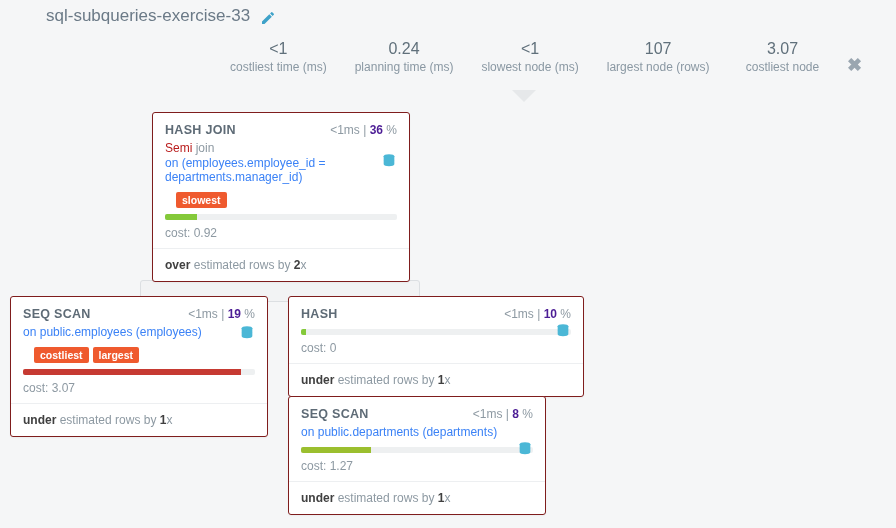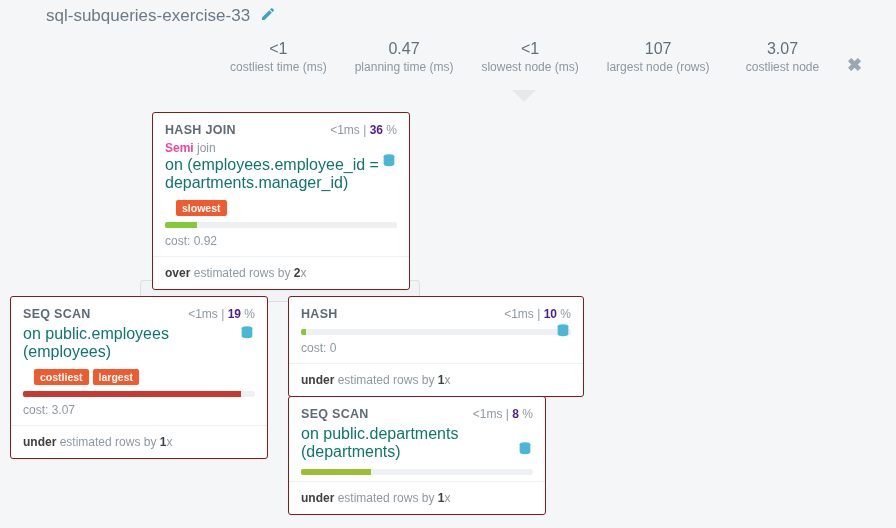--- a/index.html
+++ b/index.html
@@ -11,21 +11,21 @@
     overflow: hidden;
     position: relative;
     color: #555;
     font-size: 13px;
   }
   .title-row {
     position: absolute;
     left: 46px;
     top: 6px;
     display: flex;
-    align-items: flex-start;
+    align-items: flex-end;
     gap: 10px;
   }
   .title-text {
     color: #6b7a87;
     font-size: 17px;
   }
   .edit-icon svg { display: block; }
 
   .stats-bar {
     position: absolute;
@@ -88,22 +88,22 @@
     color: #5e6b76;
     letter-spacing: .3px;
     font-size: 12.5px;
   }
   .node-meta {
     color: #8d99a2;
     font-size: 12px;
   }
   .node-meta b { color: #4c1d95; font-weight: 700; text-align: center; }
   .semi { color: #8d99a2; margin-bottom: 1px; }
-  .semi b { color: #ec4899; font-weight: 700; }
-  .on-clause { color: #0f766e; font-size: 16px; }
+  .semi b { color: #b91c1c; font-weight: 400; }
+  .on-clause { color: #3b82f6; font-size: 12px; }
   .db-icon {
     position: absolute;
     right: 12px;
     top: 40px;
     color: #4bb7d6;
   }
   .db-icon.small { top: 28px; }
   .tags { margin: 8px 0 6px; display: flex; gap: 4px; padding-left: 11px; }
   .tag {
     background: #ef5a2e;
@@ -161,21 +161,21 @@
       </svg>
   </span>
 </div>
 
 <div class="stats-bar">
   <div class="stat">
     <div class="stat-val">&lt;1</div>
     <div class="stat-lbl">costliest time (ms)</div>
   </div>
   <div class="stat">
-    <div class="stat-val">0.47</div>
+    <div class="stat-val">0.24</div>
     <div class="stat-lbl">planning time (ms)</div>
   </div>
   <div class="stat">
     <div class="stat-val">&lt;1</div>
     <div class="stat-lbl">slowest node (ms)</div>
   </div>
   <div class="stat">
     <div class="stat-val">107</div>
     <div class="stat-lbl">largest node (rows)</div>
   </div>
@@ -276,15 +276,16 @@
   <span class="db-icon">
     <svg width="16" height="16" viewBox="0 0 24 24" fill="#4bb7d6">
         <ellipse cx="12" cy="5" rx="8" ry="3"></ellipse>
         <path d="M4 5v6c0 1.66 3.58 3 8 3s8-1.34 8-3V5"></path>
         <path d="M4 11v6c0 1.66 3.58 3 8 3s8-1.34 8-3v-6"></path>
       </svg>
   </span>
   <div class="bar" style="margin-top:8px">
       <div class="bar-fill olive" style="width:30%"></div>
     </div>
+  <div class="cost-line"><span>cost:</span> <span>1.27</span></div>
   <div class="hr"></div>
   <div class="est"><b>under</b> <span>estimated rows by</span> <b><span>1</span></b><span>x</span></div>
 </div>
 
 </body></html>

